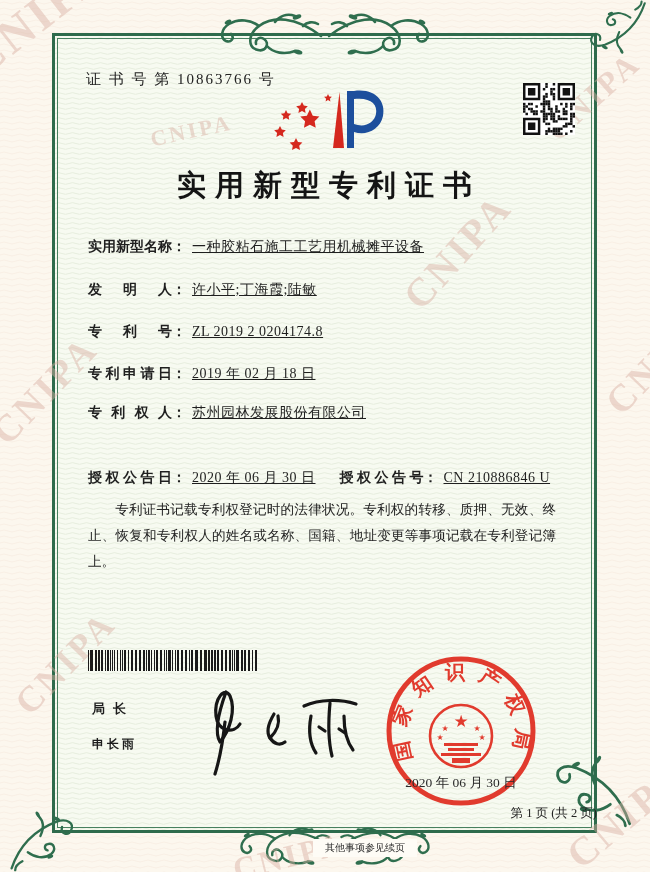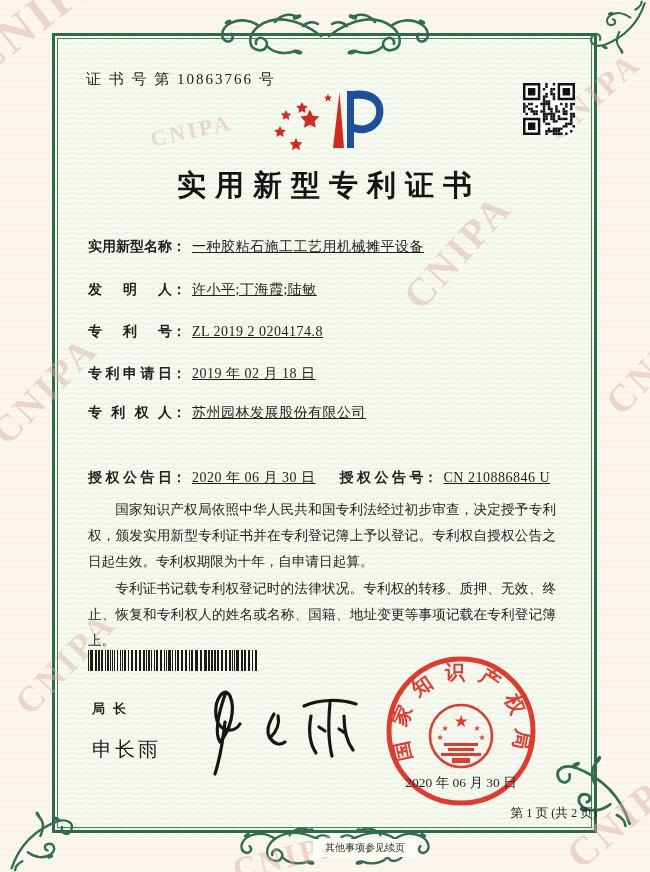--- a/index.html
+++ b/index.html
@@ -34,21 +34,21 @@
   .row{left:88px;width:480px;font-size:14px;color:#1f1f1f;white-space:nowrap;}
   .lab{display:inline-block;width:84px;text-align:justify;text-align-last:justify;font-weight:600;}
   .colon{font-weight:600;margin-right:6px;}
   .val{letter-spacing:.5px;text-decoration:underline;}
   .pair2{margin-left:24px;}
   #paragraphs{left:88px;top:497px;width:468px;font-size:13.6px;line-height:1.93;
               color:#232323;text-align:justify;}
   #paragraphs p{margin:0;text-indent:2em;}
   #signer-title{left:92px;top:700px;font-size:13px;font-weight:600;letter-spacing:8px;
                 color:#1d1d1d;font-family:Liberation Sans, sans-serif;}
-  #signer-name{left:92px;top:736px;font-size:20px;font-weight:400;letter-spacing:3px;
+  #signer-name{left:92px;top:736px;font-size:12px;font-weight:700;letter-spacing:3px;
                color:#1d1d1d;font-family:"Liberation Sans",sans-serif;}
   #seal-date{left:388px;top:774px;width:146px;text-align:center;font-size:13.5px;
              color:#2a2a2a;z-index:4;}
   #page-info{left:52px;width:545px;top:805px;text-align:right;font-size:12.5px;color:#222;}
   #footer-note{left:0;width:650px;top:839px;text-align:center;font-size:10px;color:#2c2c2c;padding-left:40px;}
   #footer-note span{background:#fefcf6;padding:2px 12px;display:inline-block;}
 </style>
 </head>
 <body>
 
@@ -287,21 +287,20 @@
     <span class="lab">专利申请日</span><span class="colon">：</span><span class="val">2019 年 02 月 18 日</span>
   </div>
   <div class="row abs" style="top:404px">
     <span class="lab">专利权人</span><span class="colon">：</span><span class="val">苏州园林发展股份有限公司</span>
   </div>
   <div class="row abs" style="top:469px">
     <span class="lab">授权公告日</span><span class="colon">：</span><span class="val">2020 年 06 月 30 日</span><span class="lab pair2">授权公告号</span><span class="colon">：</span><span class="val">CN 210886846 U</span>
   </div>
 
   <div id="paragraphs" class="abs">
-    <p>国家知识产权局依照中华人民共和国专利法经过初步审查，决定授予专利权，颁发实用新型专利证书并在专利登记簿上予以登记。专利权自授权公告之日起生效。专利权期限为十年，自申请日起算。</p>
     <p>专利证书记载专利权登记时的法律状况。专利权的转移、质押、无效、终止、恢复和专利权人的姓名或名称、国籍、地址变更等事项记载在专利登记簿上。</p>
   </div>
 
   <svg id="barcode" class="abs" style="left:88px;top:650px" width="170" height="21" viewBox="0 0 170 21">
     <g id="barcode-bars" fill="#1a1a1a">
         <rect x="0" y="0" width="1" height="21"></rect>
         <rect x="2" y="0" width="3" height="21"></rect>
         <rect x="7" y="0" width="2" height="21"></rect>
         <rect x="10" y="0" width="2" height="21"></rect>
         <rect x="13" y="0" width="2" height="21"></rect>

